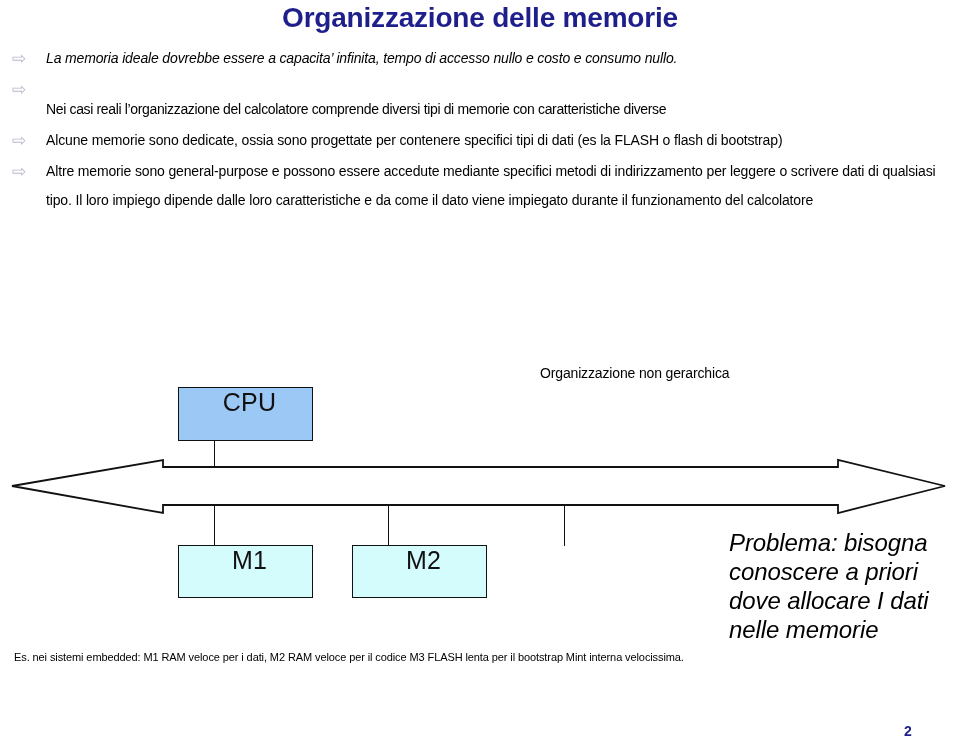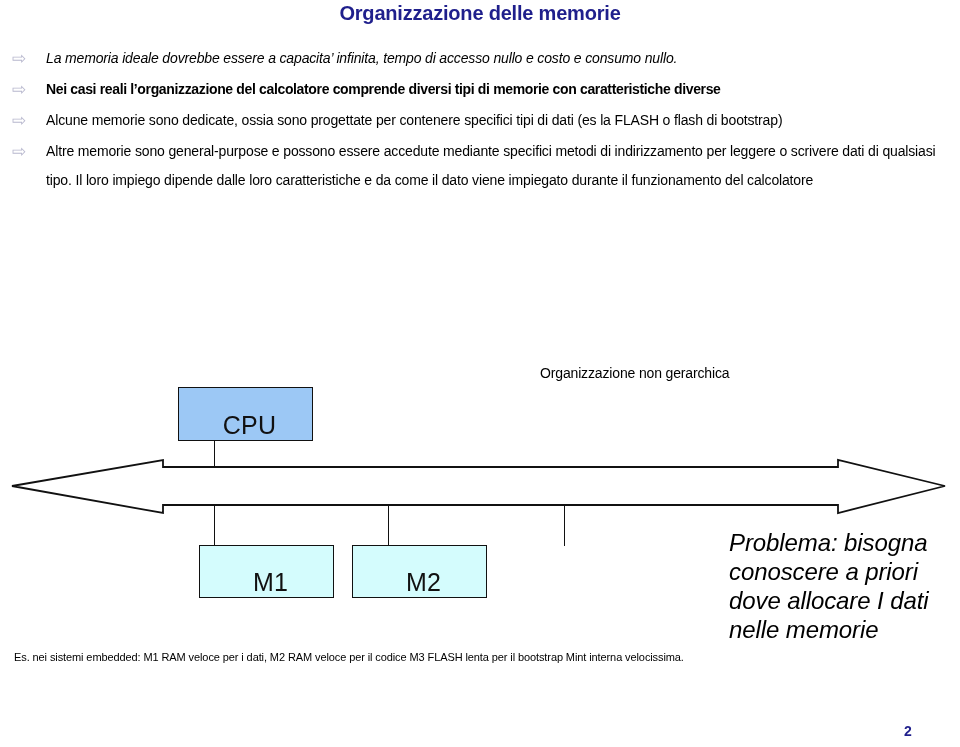--- a/index.html
+++ b/index.html
@@ -16,21 +16,21 @@
     color: #000000;
   }
 
   
   #slide-title {
     position: absolute;
     left: 0;
     top: 2px;
     width: 960px;
     text-align: center;
-    font-size: 20px;
+    font-size: 28px;
     font-weight: bold;
     color: #1f1f8c;
     letter-spacing: -0.2px;
     white-space: nowrap;
   }
 
   
   #bullet-list {
     position: absolute;
     left: 10px;
@@ -51,54 +51,53 @@
     padding-left: 2px;
     user-select: none;
   }
   .bullet-text {
     flex: 1 1 auto;
     font-size: 14px;
     line-height: 29px;
     letter-spacing: -0.15px;
   }
   .bullet-text.italic { font-style: italic; }
-  .bullet-text.semibold { font-weight: bold; letter-spacing: -0.35px; }
+  .bullet-text.semibold { font-weight: normal; letter-spacing: -0.35px; margin-top: 20px; }
 
   
   #diagram {
     position: absolute;
     left: 0;
     top: 0;
     width: 960px;
     height: 747px;
     pointer-events: none;
   }
 
   .box {
     position: absolute;
     border: 1.6px solid #111111;
     box-sizing: border-box;
     display: flex;
-    align-items: flex-end;
+    align-items: flex-start;
     justify-content: center;
     font-size: 25px;
     color: #111111;
     letter-spacing: 0.2px;
     padding-left: 8px;
   }
   #cpu-box {
     left: 178px;  top: 387px;
     width: 135px; height: 54px;
     background: #9cc8f5;
   }
   #m1-box {
     left: 178px;  top: 545px;
     width: 135px; height: 53px;
     background: #d4fcfd;
-    margin-left: 21px;
   }
   #m2-box {
     left: 352px;  top: 545px;
     width: 135px; height: 53px;
     background: #d4fcfd;
   }
   #m3-box {
     left: 528px;  top: 545px;
     width: 135px; height: 53px;
     background: #ccf5c4;

